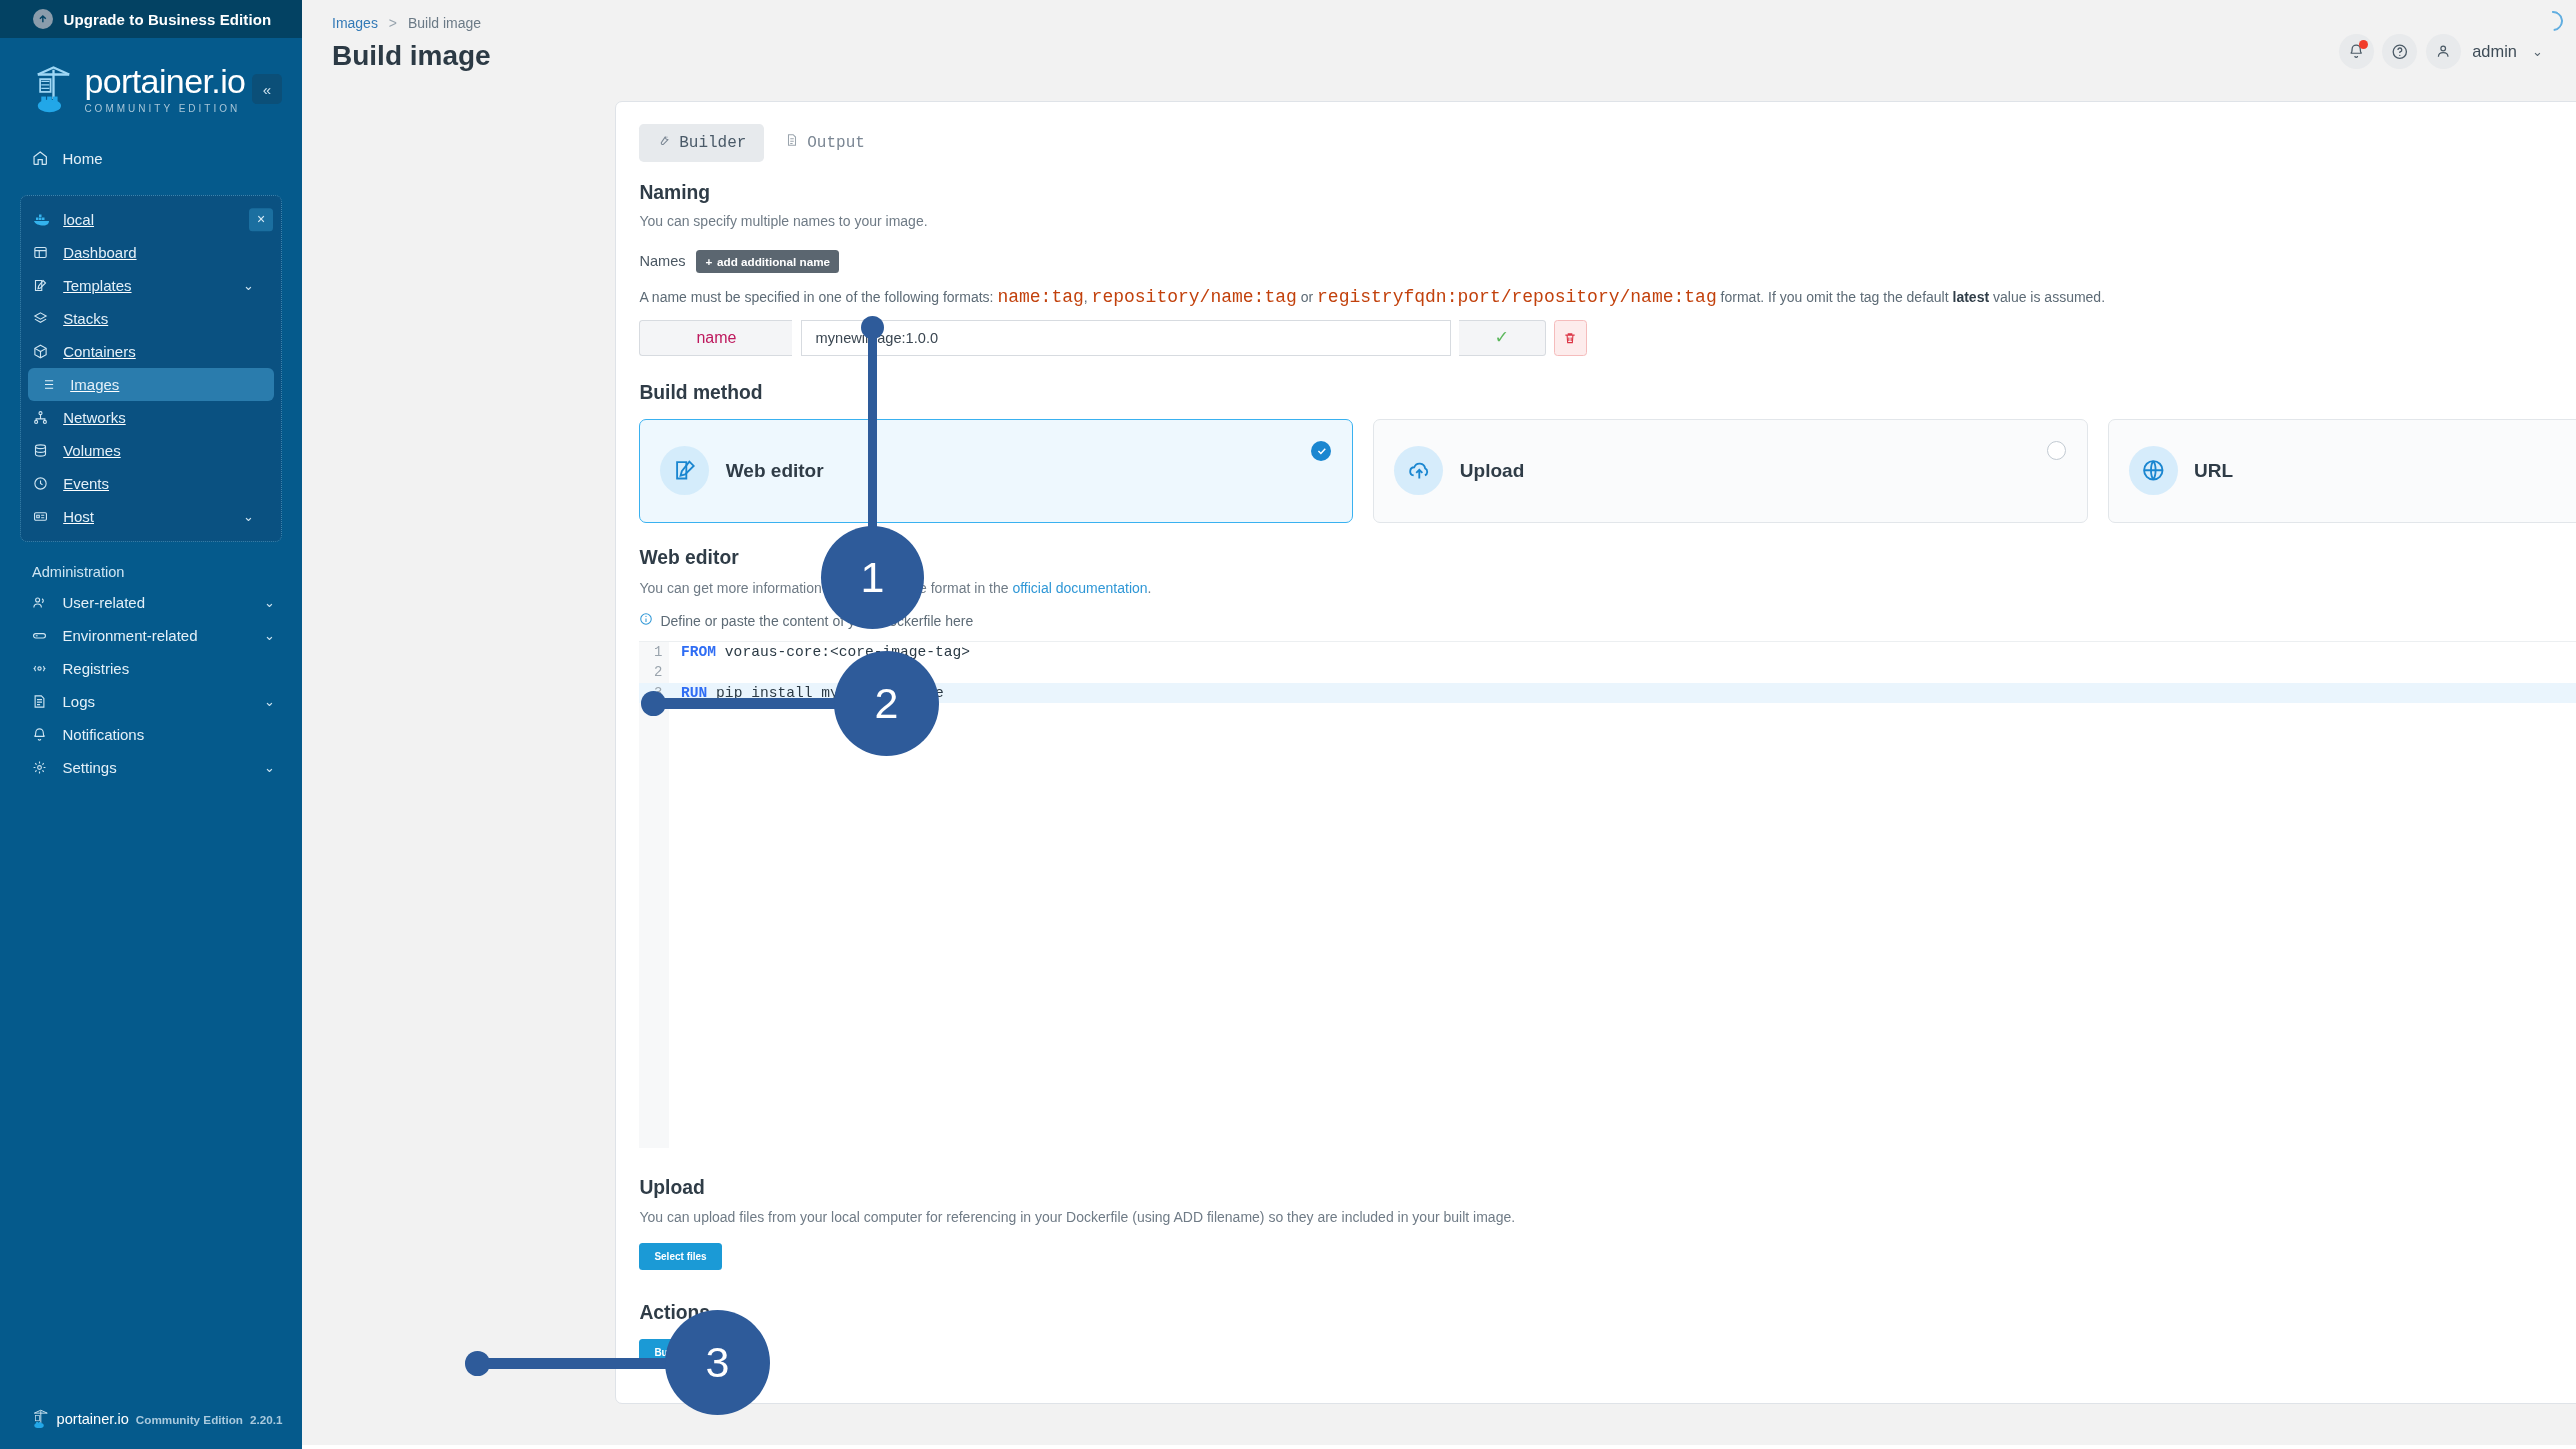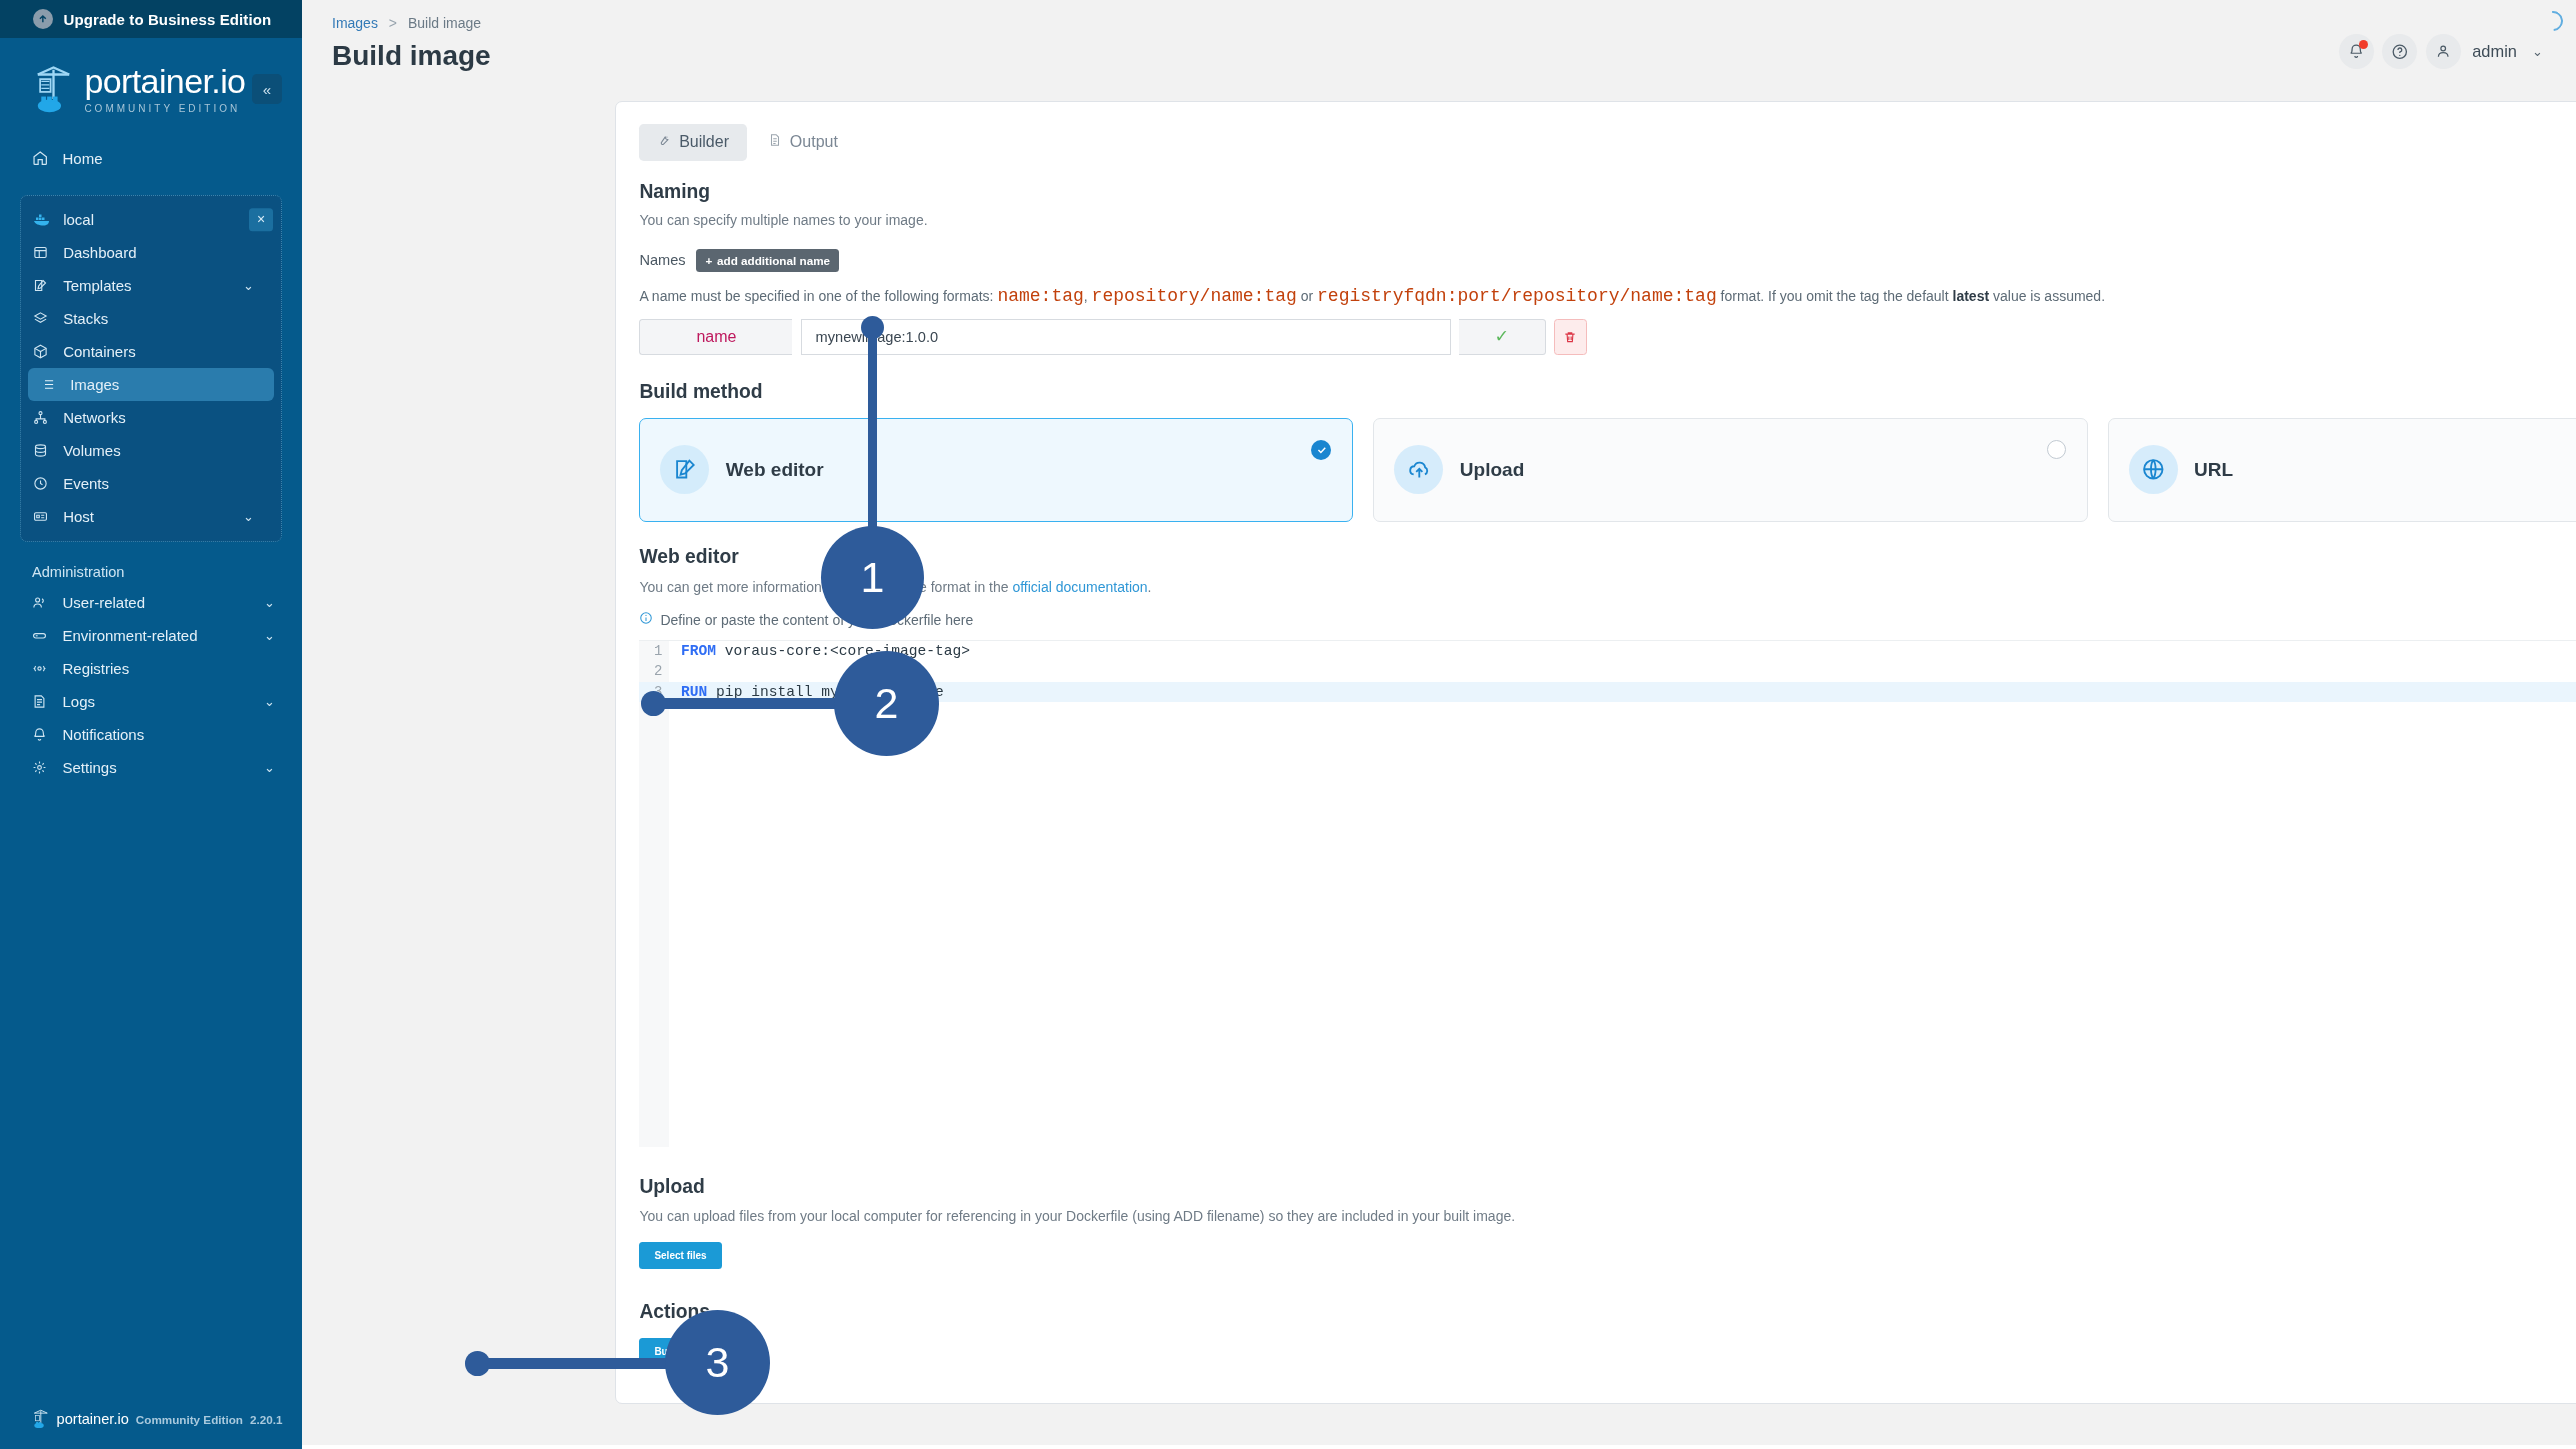--- a/index.html
+++ b/index.html
@@ -67,20 +67,21 @@
   }
   .nav-item .ni-label { margin-left: 5.9px; white-space: nowrap; }
   .nav-item .ni-chev { position: absolute; right: 27px; font-size: 13px; color:#cfe5f2; }
 
   .env-block {
     margin: 20px 20px 0 20px;
     border: 1.2px dotted #3c84ad;
     border-radius: 7px;
     background: #0a5181;
     padding: 7px 0 8.2px 0;
+    text-decoration: underline;
   }
   .env-block .nav-item { padding-left: 11.7px; }
   .env-head { position: relative; }
   .env-head .env-close {
     position: absolute; right: 8.2px; top: 50%; transform: translateY(-50%);
     width: 23.4px; height: 23.4px; border-radius: 3.5px;
     background: #1b6fa0; color: #d8ecf8;
     display: flex; align-items: center; justify-content: center; font-size: 14px;
   }
   .nav-item.active { background: #2a7cad; border-radius: 5.9px; margin: 0 7px; padding-left: 4.7px; }
@@ -141,21 +142,21 @@
     background: #ffffff;
     border: 0.6px solid #dfe3e8;
     border-radius: 7px;
     padding: 0;
   }
 
   .tabs { display: flex; align-items: center; padding: 22px 0 0 23.4px; gap: 3.5px; }
   .tab {
     display: flex; align-items: center; gap: 8.2px;
     padding: 9.4px 17.6px; border-radius: 4.7px;
-    font-size: 16px; color: #7b8794;
+    font-size: 16px; color: #7b8794; font-family: Liberation Mono, monospace;
   }
   .tab.active { background: #e7eaed; color: #4a5a68; }
 
   .sec-title { font-size: 19.3px; font-weight: 700; color: #2f3c47; }
   .sec-sub { font-size: 14px; color: #6f7b86; }
 
   .block { padding-left: 23.4px; }
 
   .names-row { display: flex; align-items: center; gap: 10.5px; }
   .names-label { font-size: 14.6px; color: #4a5762; }

